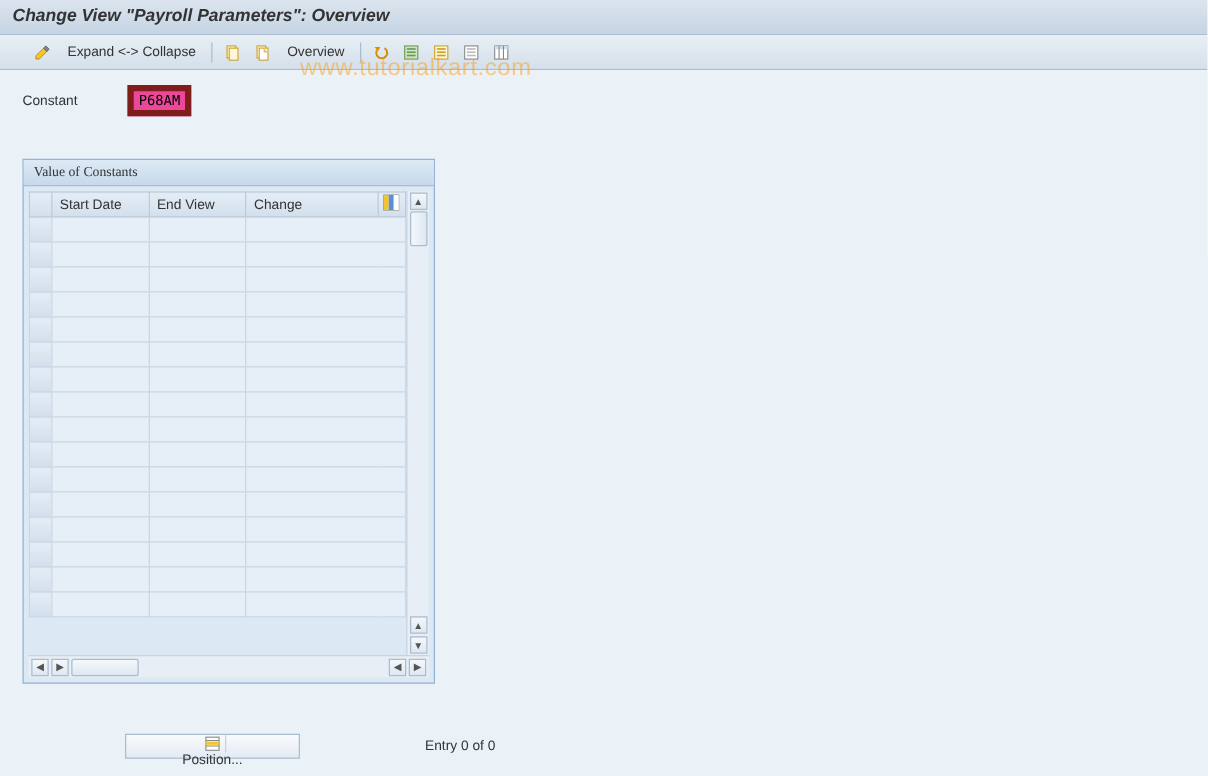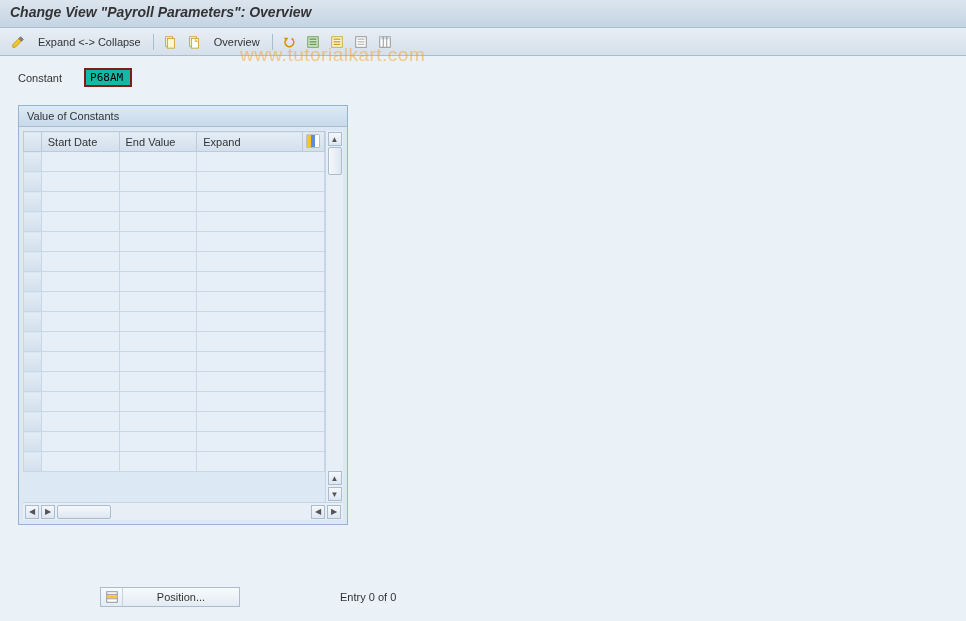--- a/index.html
+++ b/index.html
@@ -1,33 +1,33 @@
 <!DOCTYPE html>
 <html><head>
   <meta charset="utf-8">
   <style>
     * { box-sizing: border-box; margin: 0; padding: 0; }
     body { font-family: Arial, sans-serif; font-size: 11px; background: #fff; width: 966px; height: 621px; overflow: hidden; position: relative; }
     
     .title-bar { background: linear-gradient(#dce5ee, #c5d4e3); height: 28px; padding: 4px 10px; border-bottom: 1px solid #a9bcd0; }
     .title-bar h1 { font-size: 14px; font-style: italic; font-weight: bold; color: #333; }
     
-    .toolbar { background: linear-gradient(#e8eef5, #d5e0eb); height: 28px; padding: 4px 8px; display: flex; align-items: center; gap: 4px; border-bottom: 1px solid #a9bcd0; }
+    .toolbar { background: linear-gradient(#e8eef5, #d5e0eb); height: 28px; padding: 4px 24px; display: flex; align-items: center; gap: 4px; border-bottom: 1px solid #a9bcd0; }
     .tb-btn { display: inline-flex; align-items: center; justify-content: center; height: 20px; min-width: 20px; border: none; background: transparent; cursor: pointer; padding: 0 2px; font-size: 11px; color: #333; }
     .tb-btn.text { padding: 0 6px; }
     .tb-sep { width: 1px; height: 16px; background: #a9bcd0; margin: 0 2px; }
     
     .content { background: #eaf1f7; padding: 12px 18px; height: calc(621px - 56px); position: relative; }
     
-    .field-row { display: flex; align-items: center; gap: 22px; margin-bottom: 18px; }
+    .field-row { display: flex; align-items: center; gap: 40px; margin-bottom: 34px; }
     .field-label { color: #333; }
-    .field-value { background: #14b8a6; border: 2px solid #7f1d1d; padding: 1px 4px; min-width: 48px; font-family: monospace; font-size: 11px; }
+    .field-value { background: #ec4899; border: 5px solid #7f1d1d; padding: 1px 4px; min-width: 48px; font-family: monospace; font-size: 11px; }
     
     .panel { border: 1px solid #93b4d4; background: #dce8f3; width: 330px; height: 420px; display: flex; flex-direction: column; }
-    .panel-header { background: linear-gradient(#ddeaf5, #c7d9eb); border-bottom: 1px solid #a9bcd0; padding: 4px 8px; font-size: 11px; color: #333; }
+    .panel-header { background: linear-gradient(#ddeaf5, #c7d9eb); border-bottom: 1px solid #a9bcd0; padding: 4px 8px; font-size: 11px; color: #333; font-family: Liberation Serif, serif; }
     .panel-body { flex: 1; display: flex; flex-direction: column; padding: 4px; }
     
     .table-wrap { display: flex; flex: 1; }
     .table-area { flex: 1; overflow: hidden; }
     .vscroll { width: 18px; background: #e8eef5; border-left: 1px solid #c5d4e3; display: flex; flex-direction: column; align-items: center; }
     
     table.grid { border-collapse: collapse; width: 100%; }
     table.grid th { background: linear-gradient(#e4edf6, #d2dfec); border: 1px solid #bccad9; font-weight: normal; text-align: left; padding: 3px 6px; font-size: 11px; height: 20px; color: #333; }
     table.grid td { background: #e6eef7; border: 1px solid #c9d7e5; height: 20px; }
     table.grid th.row-sel, table.grid td.row-sel { width: 16px; background: linear-gradient(#e4edf6, #d2dfec); }
@@ -36,21 +36,21 @@
     .hscroll { height: 18px; background: #e8eef5; border-top: 1px solid #c5d4e3; display: flex; align-items: center; padding: 0 2px; gap: 2px; }
     .scroll-btn { width: 14px; height: 14px; background: linear-gradient(#f5f8fb, #dde7f1); border: 1px solid #aabccf; display: flex; align-items: center; justify-content: center; font-size: 8px; cursor: pointer; color: #555; }
     .scroll-thumb { height: 14px; background: linear-gradient(#f5f8fb, #dde7f1); border: 1px solid #aabccf; border-radius: 2px; }
     .scroll-track { flex: 1; }
     
     .vscroll .scroll-btn { width: 14px; height: 14px; margin: 1px 0; }
     .vscroll .scroll-track-v { flex: 1; width: 14px; }
     .vscroll .scroll-thumb-v { width: 14px; height: 28px; background: linear-gradient(to right, #f5f8fb, #dde7f1); border: 1px solid #aabccf; border-radius: 2px; }
     
     .footer { position: absolute; bottom: 14px; left: 100px; display: flex; align-items: center; gap: 100px; }
-    .position-btn { width: 140px; height: 20px; background: linear-gradient(#f8fafc, #e3ebf3); border: 1px solid #aabccf; display: flex; align-items: center; cursor: pointer; font-size: 11px; color: #333; }
+    .position-btn { width: 140px; height: 20px; background: linear-gradient(#f8fafc, #e3ebf3); border: 1px solid #aabccf; display: flex; align-items: center; cursor: pointer; font-size: 11px; color: #333; flex-direction: column; }
     .position-btn .icon-slot { width: 22px; height: 100%; display: flex; align-items: center; justify-content: center; border-right: 1px solid #c5d4e3; }
     .position-btn .label-slot { flex: 1; text-align: center; }
     .entry-text { color: #333; font-size: 11px; text-align: center; }
     
     .watermark { position: absolute; top: 44px; left: 240px; font-size: 19px; font-weight: normal; color: rgba(255,150,0,0.45); pointer-events:none; letter-spacing: 0.5px; font-family: Arial; }
     
     .icon-svg { width: 14px; height: 14px; display: block; }
     .config-icon-svg { width: 14px; height: 14px; }
   </style>
 </head>
@@ -138,22 +138,22 @@
   <div class="panel">
     <div class="panel-header">Value of Constants</div>
     <div class="panel-body">
       <div class="table-wrap">
         <div class="table-area">
           <table class="grid">
             <thead>
               <tr>
                 <th class="row-sel"></th>
                 <th style="width:70px">Start Date</th>
-                <th style="width:70px">End Value</th>
-                <th style="width:95px">Expand</th>
+                <th style="width:70px">End View</th>
+                <th style="width:95px">Change</th>
                 <th class="config">
                   <svg class="config-icon-svg" viewBox="0 0 14 14">
                       <rect x="1" y="1" width="12" height="12" fill="#fff" stroke="#888" stroke-width="0.8"></rect>
                       <rect x="1" y="1" width="4" height="12" fill="#f4c430"></rect>
                       <rect x="5" y="1" width="4" height="12" fill="#5b8fd6"></rect>
                       <rect x="9" y="1" width="4" height="12" fill="#fff"></rect>
                     </svg>
                 </th>
               </tr>
             </thead>

